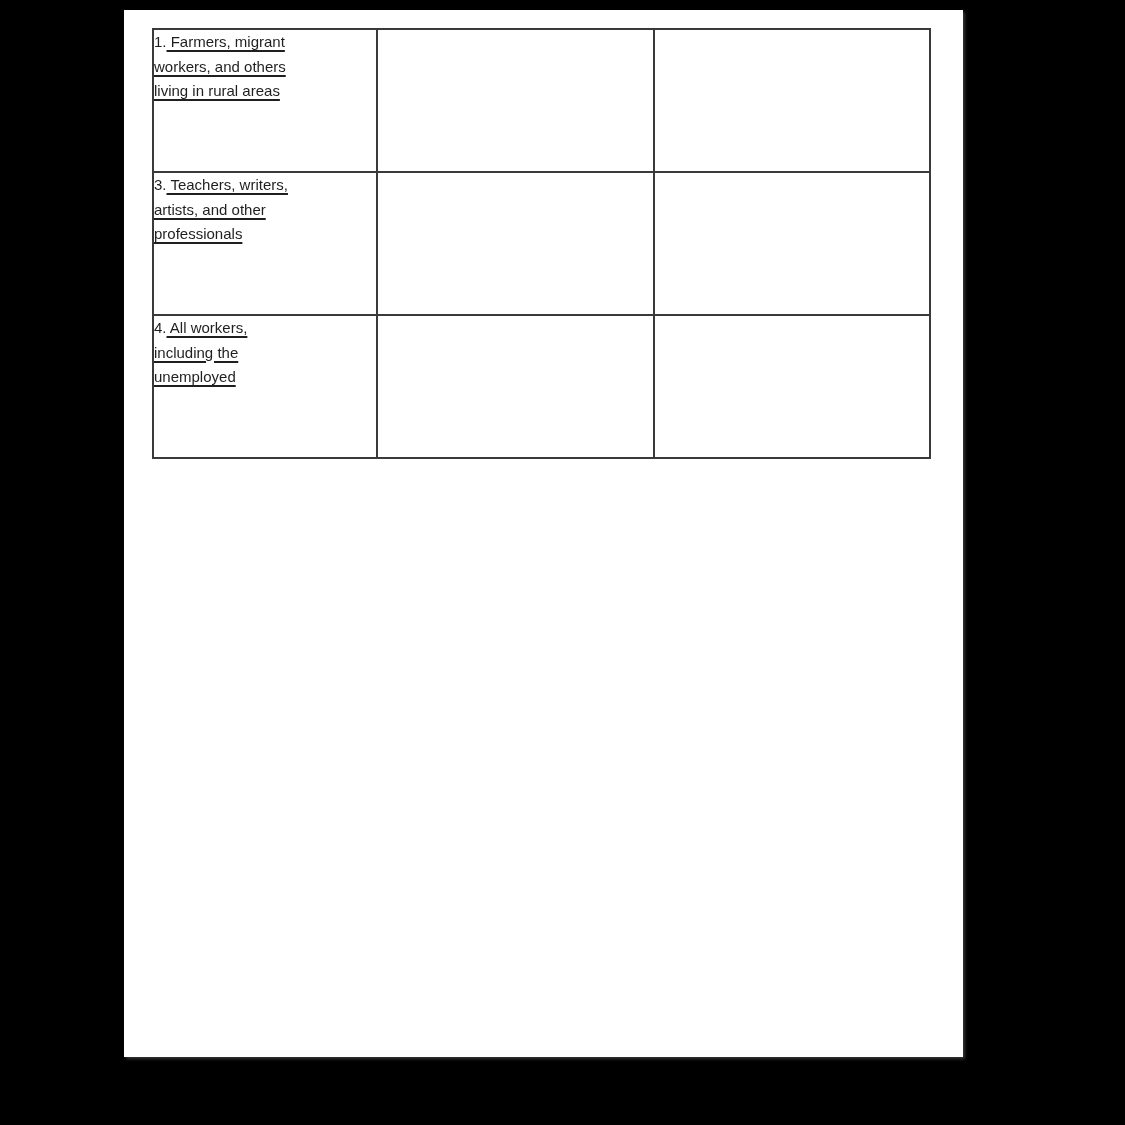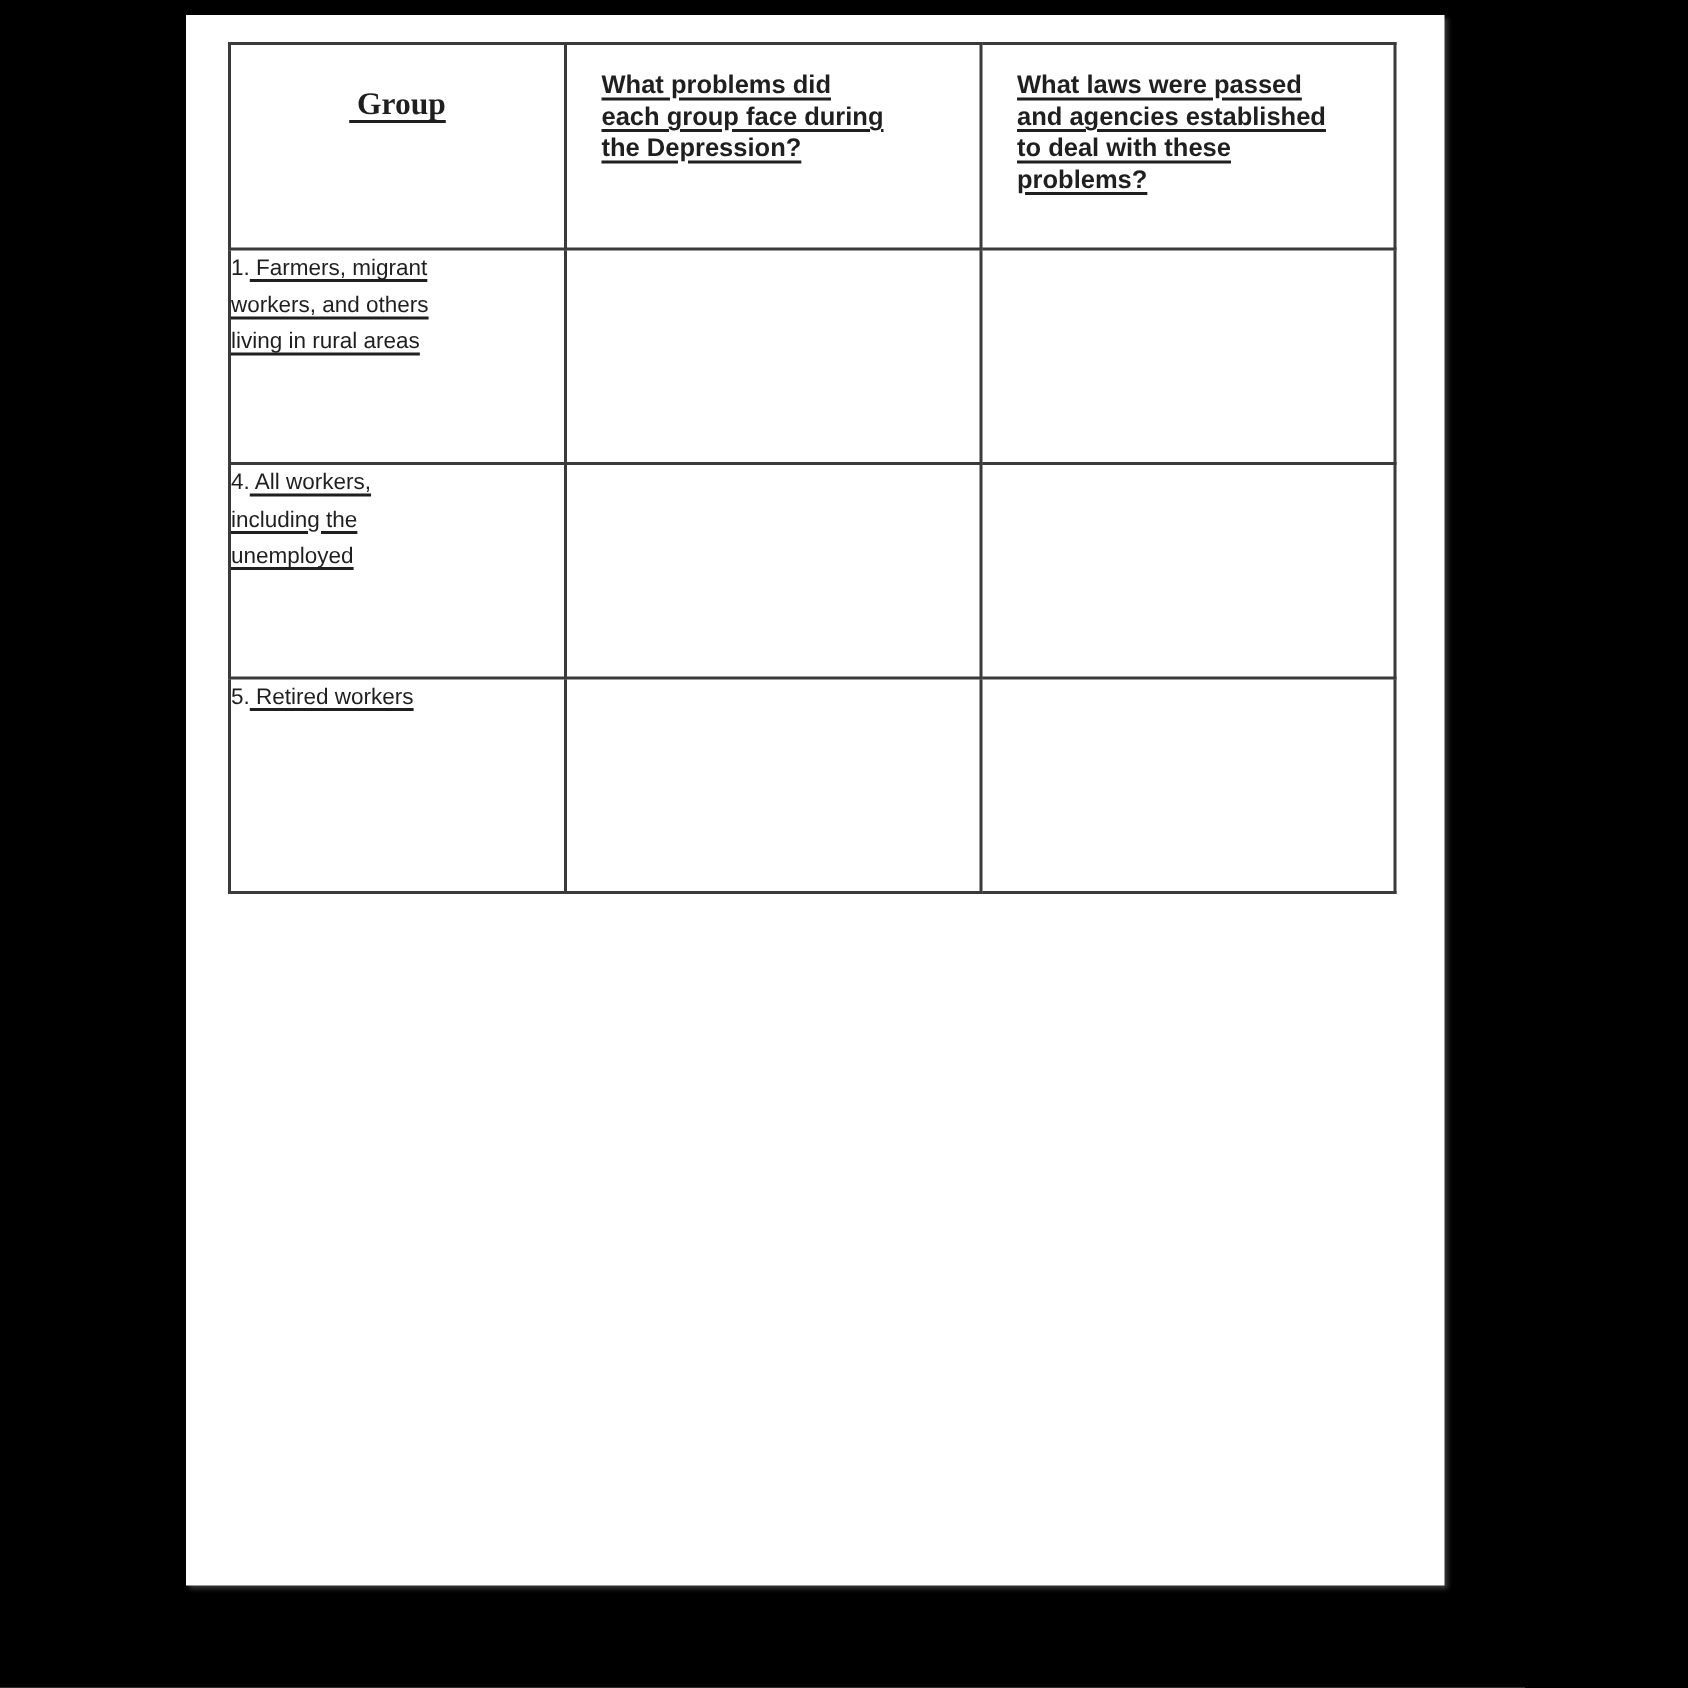--- a/index.html
+++ b/index.html
@@ -91,63 +91,49 @@
 
 <div class="stage">
   <div class="paper">
     <table class="grid">
       <colgroup>
         <col class="c1">
           <col class="c2">
           <col class="c3">
       </colgroup>
       <tbody>
-          <tr class="r-hdr">
-        <th class="hdr-group">
-          <span class="group-label"> Group</span>
-        </th>
-        <th class="hdr-q">
-          <span class="hdr-text">What problems did
-each group face during
-the Depression?</span>
-        </th>
-        <th class="hdr-q">
-          <span class="hdr-text">What laws were passed
-and agencies established
-to deal with these
-problems?</span>
-        </th>
-      </tr>
 
       <tr class="r-body">
         <td class="group-cell">
           <span class="num">1.</span><span class="lbl"> Farmers, migrant
 workers, and others
 living in rural areas</span>
         </td>
         <td class="answer-cell"></td>
         <td class="answer-cell"></td>
       </tr>
 
 
+      <tr class="r-body">
+        <td class="group-cell">
+          <span class="num">3.</span><span class="lbl"> Teachers, writers,
+artists, and other
+professionals</span>
+        </td>
+        <td class="answer-cell"></td>
+        <td class="answer-cell"></td>
+      </tr>
 
       <tr class="r-body">
         <td class="group-cell">
           <span class="num">4.</span><span class="lbl"> All workers,
 including the
 unemployed</span>
         </td>
         <td class="answer-cell"></td>
         <td class="answer-cell"></td>
       </tr>
 
-      <tr class="r-body">
-        <td class="group-cell">
-          <span class="num">5.</span><span class="lbl"> Retired workers</span>
-        </td>
-        <td class="answer-cell"></td>
-        <td class="answer-cell"></td>
-      </tr>
 
     </tbody>
       </table>
   </div>
 </div>
 
 </body></html>

